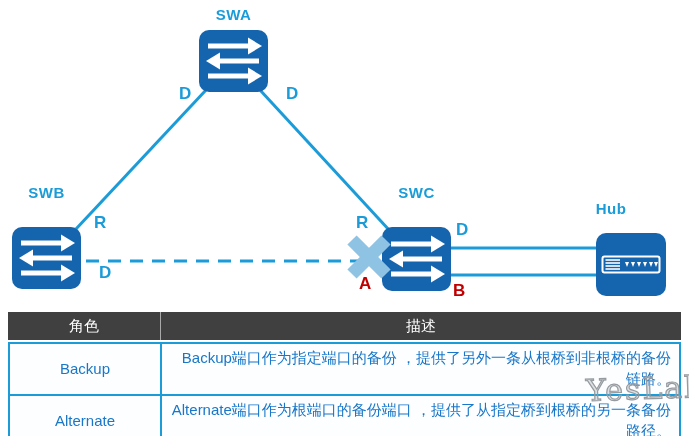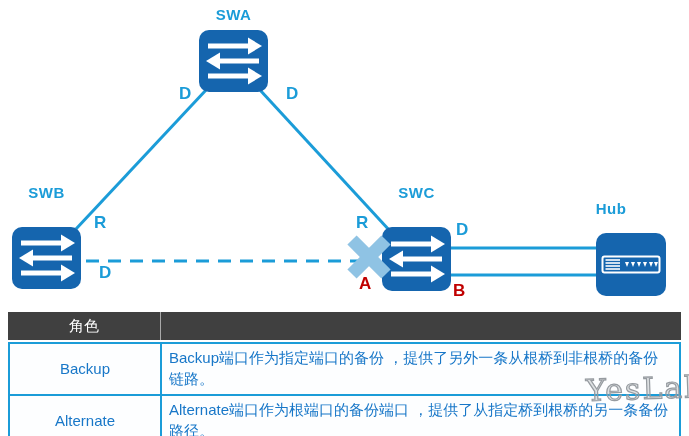--- a/index.html
+++ b/index.html
@@ -22,21 +22,21 @@
   
   .role-table{position:absolute;left:8px;top:312px;width:673px;z-index:6;}
   .thead{display:flex;height:28px;background:#404040;color:#fff;font-size:15px;}
   .th{display:flex;align-items:center;justify-content:center;}
   .th-role{width:152px;border-right:1px solid rgba(255,255,255,.55);}
   .th-desc{flex:1;}
   .tbody{
     margin-top:2px;border:2px solid #1B9CD8;border-bottom:4px solid #1688C9;
     background:#fdfeff;
   }
-  .trow{display:flex;border-bottom:2px solid #1B9CD8;}
+  .trow{display:flex;border-bottom:2px solid #1B9CD8;text-align:right;}
   .trow:last-child{border-bottom:none;}
   .td-role{
     width:150px;min-height:43px;border-right:2px solid #1B9CD8;
     display:flex;align-items:center;justify-content:center;
     color:#1877C8;font-size:15px;
   }
   .td-desc{
     flex:1;padding:3px 8px 4px 7px;color:#1877C8;font-size:15px;line-height:1.42;
   }
   
@@ -130,20 +130,21 @@
   <div class="port-label" style="left:94px;top:213px;">R</div>
   <div class="port-label" style="left:356px;top:213px;">R</div>
   <div class="port-label" style="left:99px;top:263px;">D</div>
   <div class="port-label" style="left:456px;top:220px;">D</div>
   <div class="port-label red" style="left:359px;top:274px;">A</div>
   <div class="port-label red" style="left:453px;top:281px;">B</div>
 
   <div class="role-table">
     <div class="thead">
       <div class="th th-role">角色</div>
+      <div class="th th-desc">描述</div>
     </div>
     <div class="tbody">
       <div class="trow">
         <div class="td-role">Backup</div>
         <div class="td-desc">Backup端口作为指定端口的备份 ，提供了另外一条从根桥到非根桥的备份链路。</div>
       </div>
       <div class="trow">
         <div class="td-role">Alternate</div>
         <div class="td-desc">Alternate端口作为根端口的备份端口 ，提供了从指定桥到根桥的另一条备份路径。</div>
       </div>

